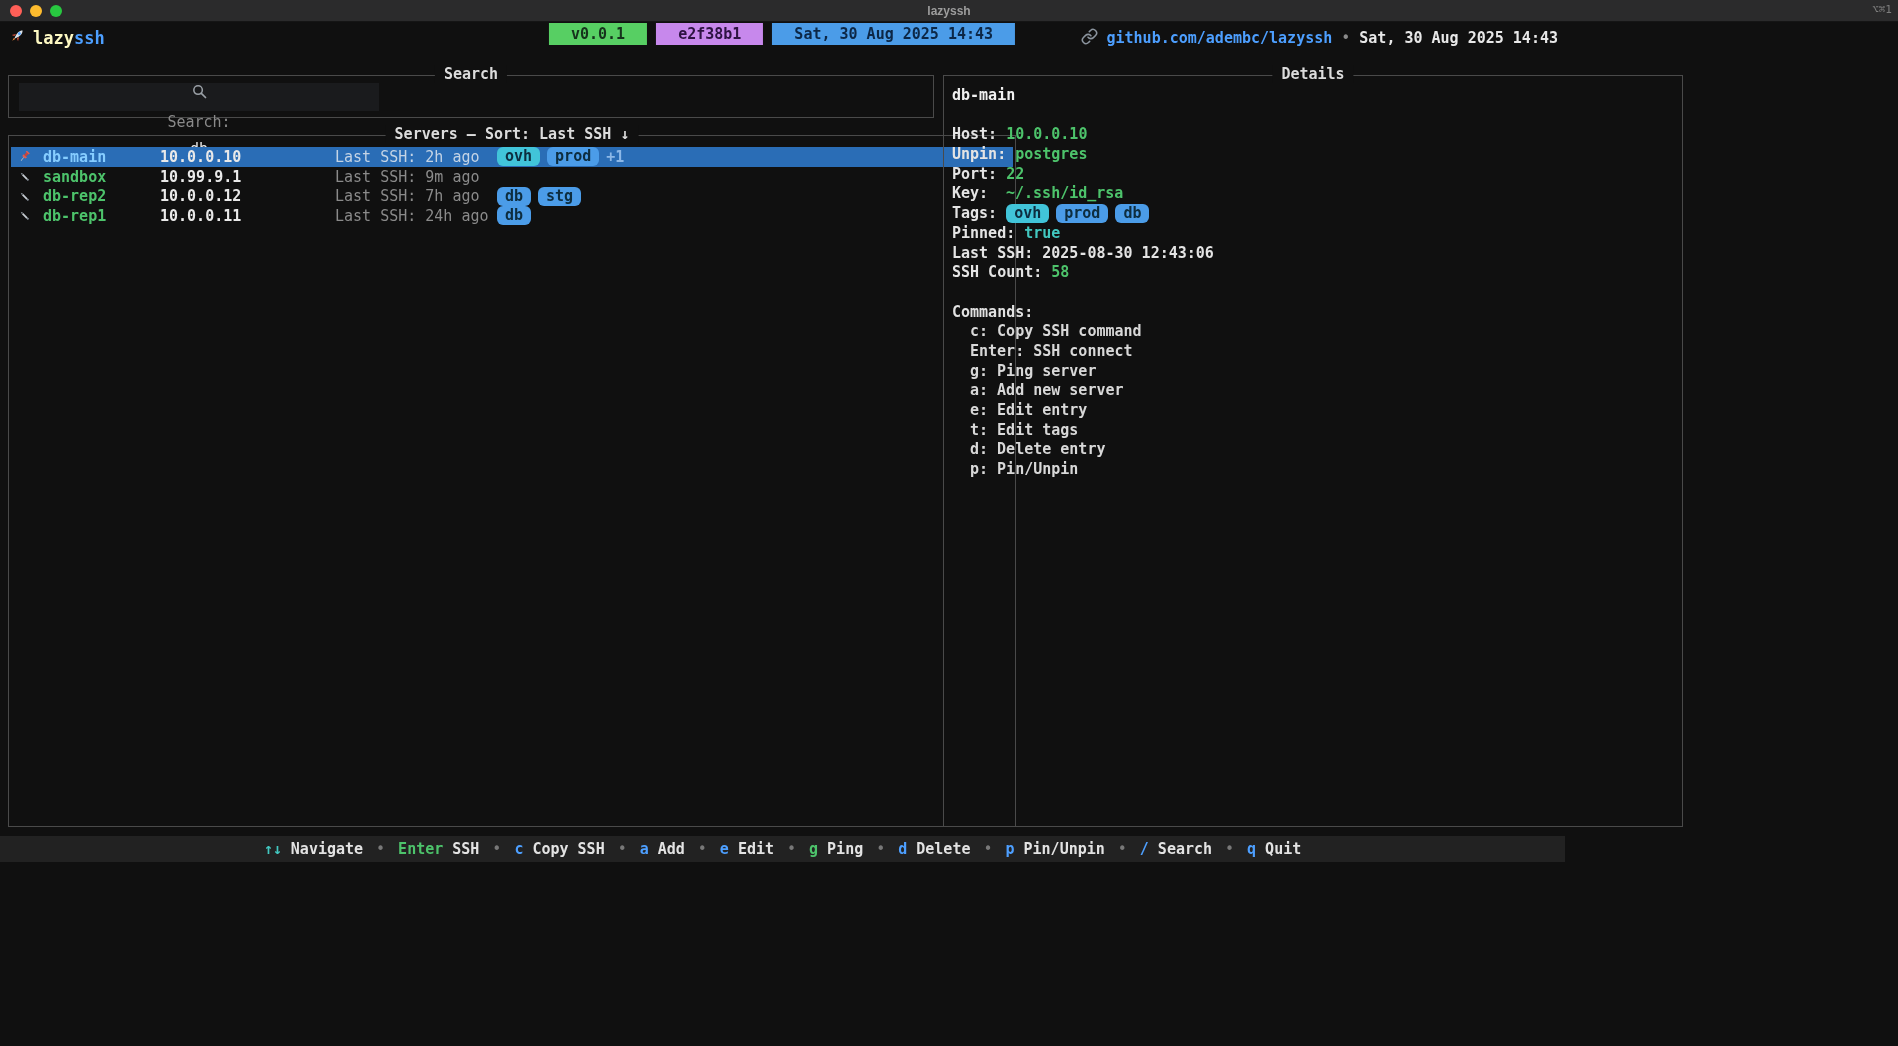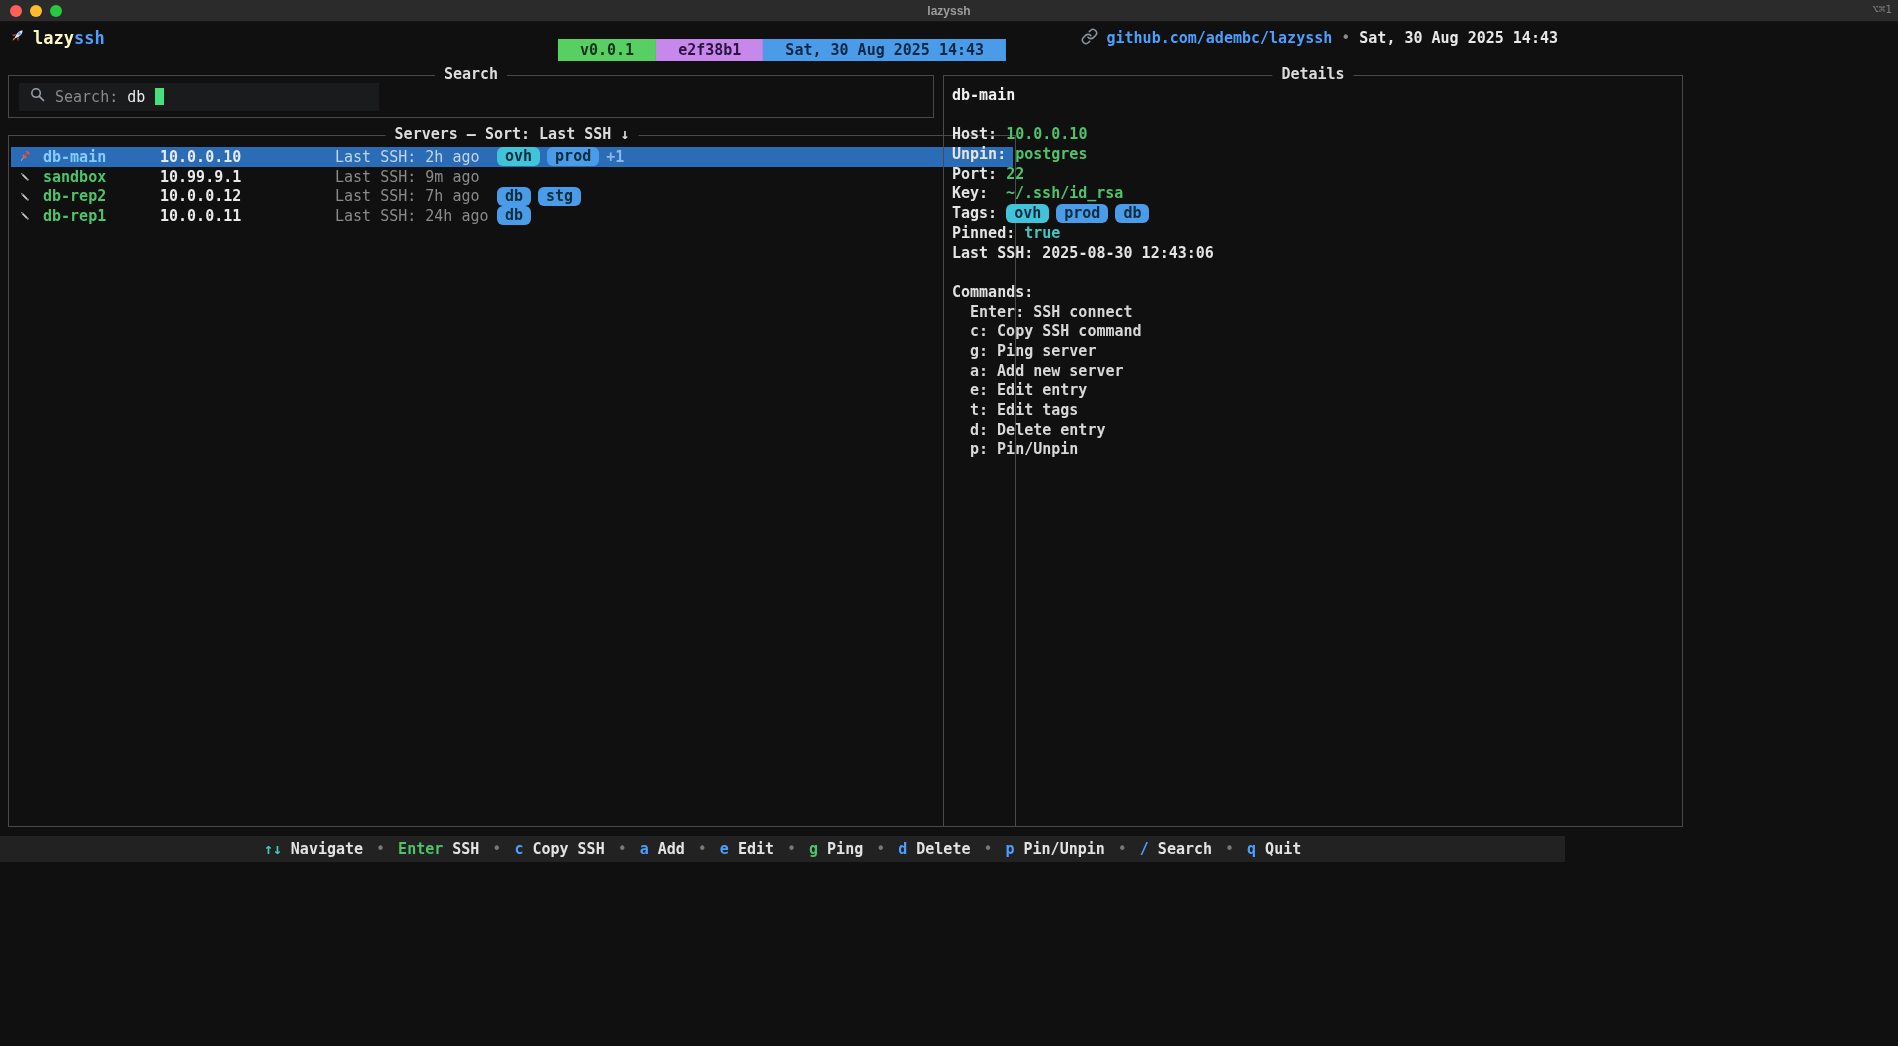--- a/index.html
+++ b/index.html
@@ -20,41 +20,41 @@
   .light.red { background:var(--traffic-red); }
   .light.yellow { background:var(--traffic-yellow); }
   .light.green { background:var(--traffic-green); }
   .titlebar-title { font-family:"Liberation Sans", sans-serif; font-size:12px; font-weight:bold; color:#9d9d9d; }
   .titlebar-hint { position:absolute; right:6px; top:3px; font-size:11px; color:#7d7d7d; }
   
   .header { position:absolute; top:22px; left:0; width:1565px; height:32px; }
   .brand { position:absolute; left:8px; top:0; height:32px; display:flex; align-items:center; gap:7px; font-size:17px; font-weight:bold; }
   .brand .bold { color:#fef9c3; }
   .brand .accent { color:var(--blue); }
-  .badges { position:absolute; left:782px; transform:translateX(-50%); top:17px; display:flex; gap:0; }
+  .badges { position:absolute; left:782px; transform:translateX(-50%); top:1px; display:flex; gap:9px; }
   .badge { height:22px; line-height:22px; padding:0 22px; font-weight:bold; white-space:nowrap; }
   .badge.green  { background:var(--badge-green);  color:var(--badge-green-fg); }
   .badge.purple { background:var(--badge-purple); color:var(--badge-purple-fg); }
   .badge.blue   { background:var(--badge-blue);   color:var(--badge-blue-fg); }
   .header-right { position:absolute; right:7px; top:0; height:32px; display:flex; align-items:center; gap:9px; font-weight:bold; white-space:nowrap; }
   .repo-link { color:var(--blue); }
   .hsep { color:#8a8a8a; font-weight:normal; }
   .header-date { color:#e8e8e8; }
   
   .panel { position:absolute; border:1px solid var(--border); }
   .panel-title {
     position:absolute; top:-11px; left:50%; transform:translateX(-50%);
     background:var(--bg); padding:0 9px; font-weight:bold; color:#dcdcdc; white-space:nowrap;
   }
   #search-panel  { left:8px;   top:75px;  width:926px; height:43px; }
   #servers-panel { left:8px;   top:135px; width:1008px; height:692px; }
   #details-panel { left:943px; top:75px;  width:740px; height:752px; }
   
   .search-row { display:flex; align-items:center; height:100%; padding-left:10px; }
-  .search-field { display:flex; align-items:center; gap:9px; background:var(--field-bg); height:28px; padding:0 10px; width:360px; }
+  .search-field { display:flex; align-items:center; gap:9px; background:var(--field-bg); height:28px; padding:0 10px; width:360px;flex-direction:column; }
   .search-label { color:var(--muted); }
   .search-value { color:#eaeaea; }
   .caret { width:9px; height:17px; background:var(--cursor); margin-left:1px; }
   
   .rows { padding-top:11px; }
   .row { display:flex; align-items:center; height:19.7px; margin:0 2px; padding-left:6px; }
   .row.selected { background:var(--selected-bg); }
   .cell-icon { width:26px; display:flex; align-items:center; }
   .cell-name { width:117px; font-weight:bold; color:var(--green); }
   .row.selected .cell-name { color:var(--selected-name); }
@@ -231,24 +231,25 @@
     <div class="details-body">
         <div class="dline name">db-main</div>
         <div class="dline blank"></div>
         <div class="dline"><span class="dlabel w5">Host:</span><span class="dvalue green">10.0.0.10</span></div>
         <div class="dline"><span class="dlabel w5">Unpin:</span><span class="dvalue green">postgres</span></div>
         <div class="dline"><span class="dlabel w5">Port:</span><span class="dvalue green">22</span></div>
         <div class="dline"><span class="dlabel w5">Key:</span><span class="dvalue green">~/.ssh/id_rsa</span></div>
         <div class="dline"><span class="dlabel w5">Tags:</span><span class="dtags"><span class="tag cyan">ovh</span><span class="tag blue">prod</span><span class="tag blue">db</span></span></div>
         <div class="dline"><span class="dlabel">Pinned:</span><span class="dvalue teal">true</span></div>
         <div class="dline"><span class="dlabel">Last SSH:</span><span class="dvalue white">2025-08-30 12:43:06</span></div>
+        <div class="dline"><span class="dlabel">SSH Count:</span><span class="dvalue green">58</span></div>
         <div class="dline blank"></div>
         <div class="dline">Commands:</div>
+        <div class="dline cmd">c: Copy SSH command</div>
         <div class="dline cmd">Enter: SSH connect</div>
-        <div class="dline cmd">c: Copy SSH command</div>
         <div class="dline cmd">g: Ping server</div>
         <div class="dline cmd">a: Add new server</div>
         <div class="dline cmd">e: Edit entry</div>
         <div class="dline cmd">t: Edit tags</div>
         <div class="dline cmd">d: Delete entry</div>
         <div class="dline cmd">p: Pin/Unpin</div>
       </div>
   </div>
 
   <div class="footer">

